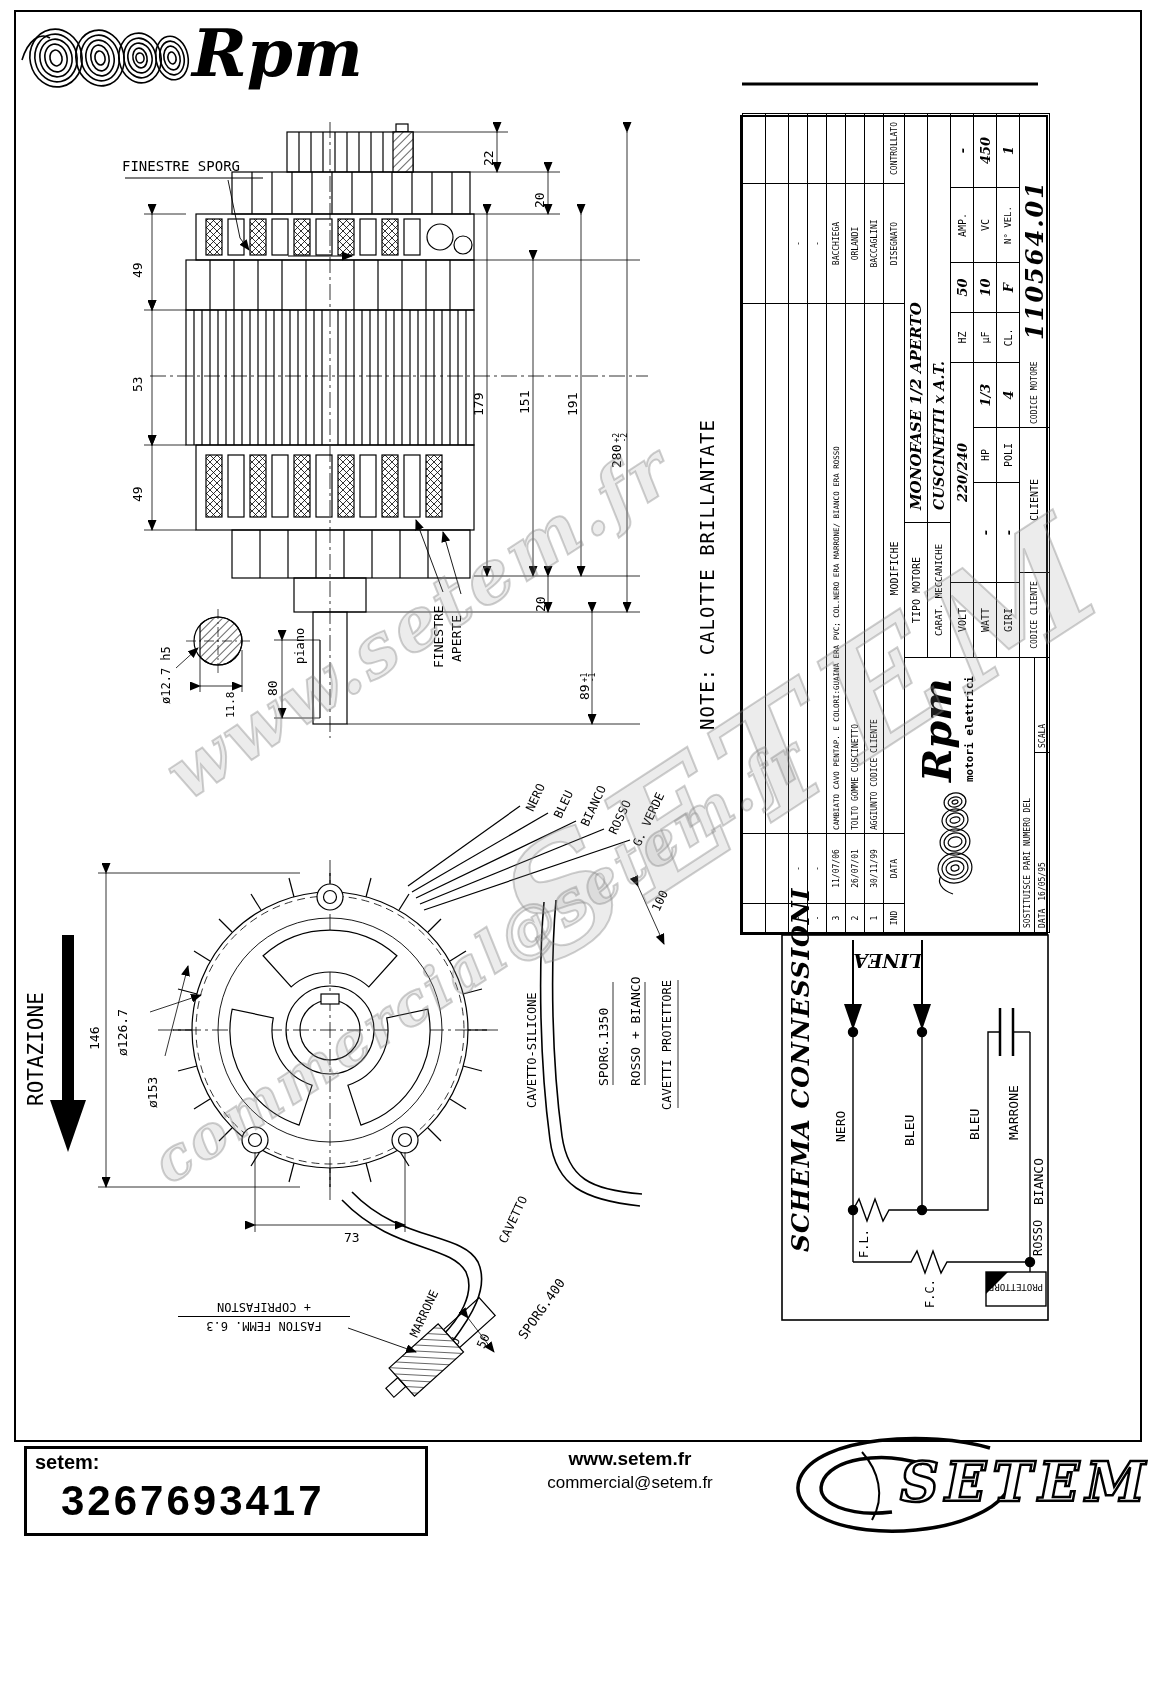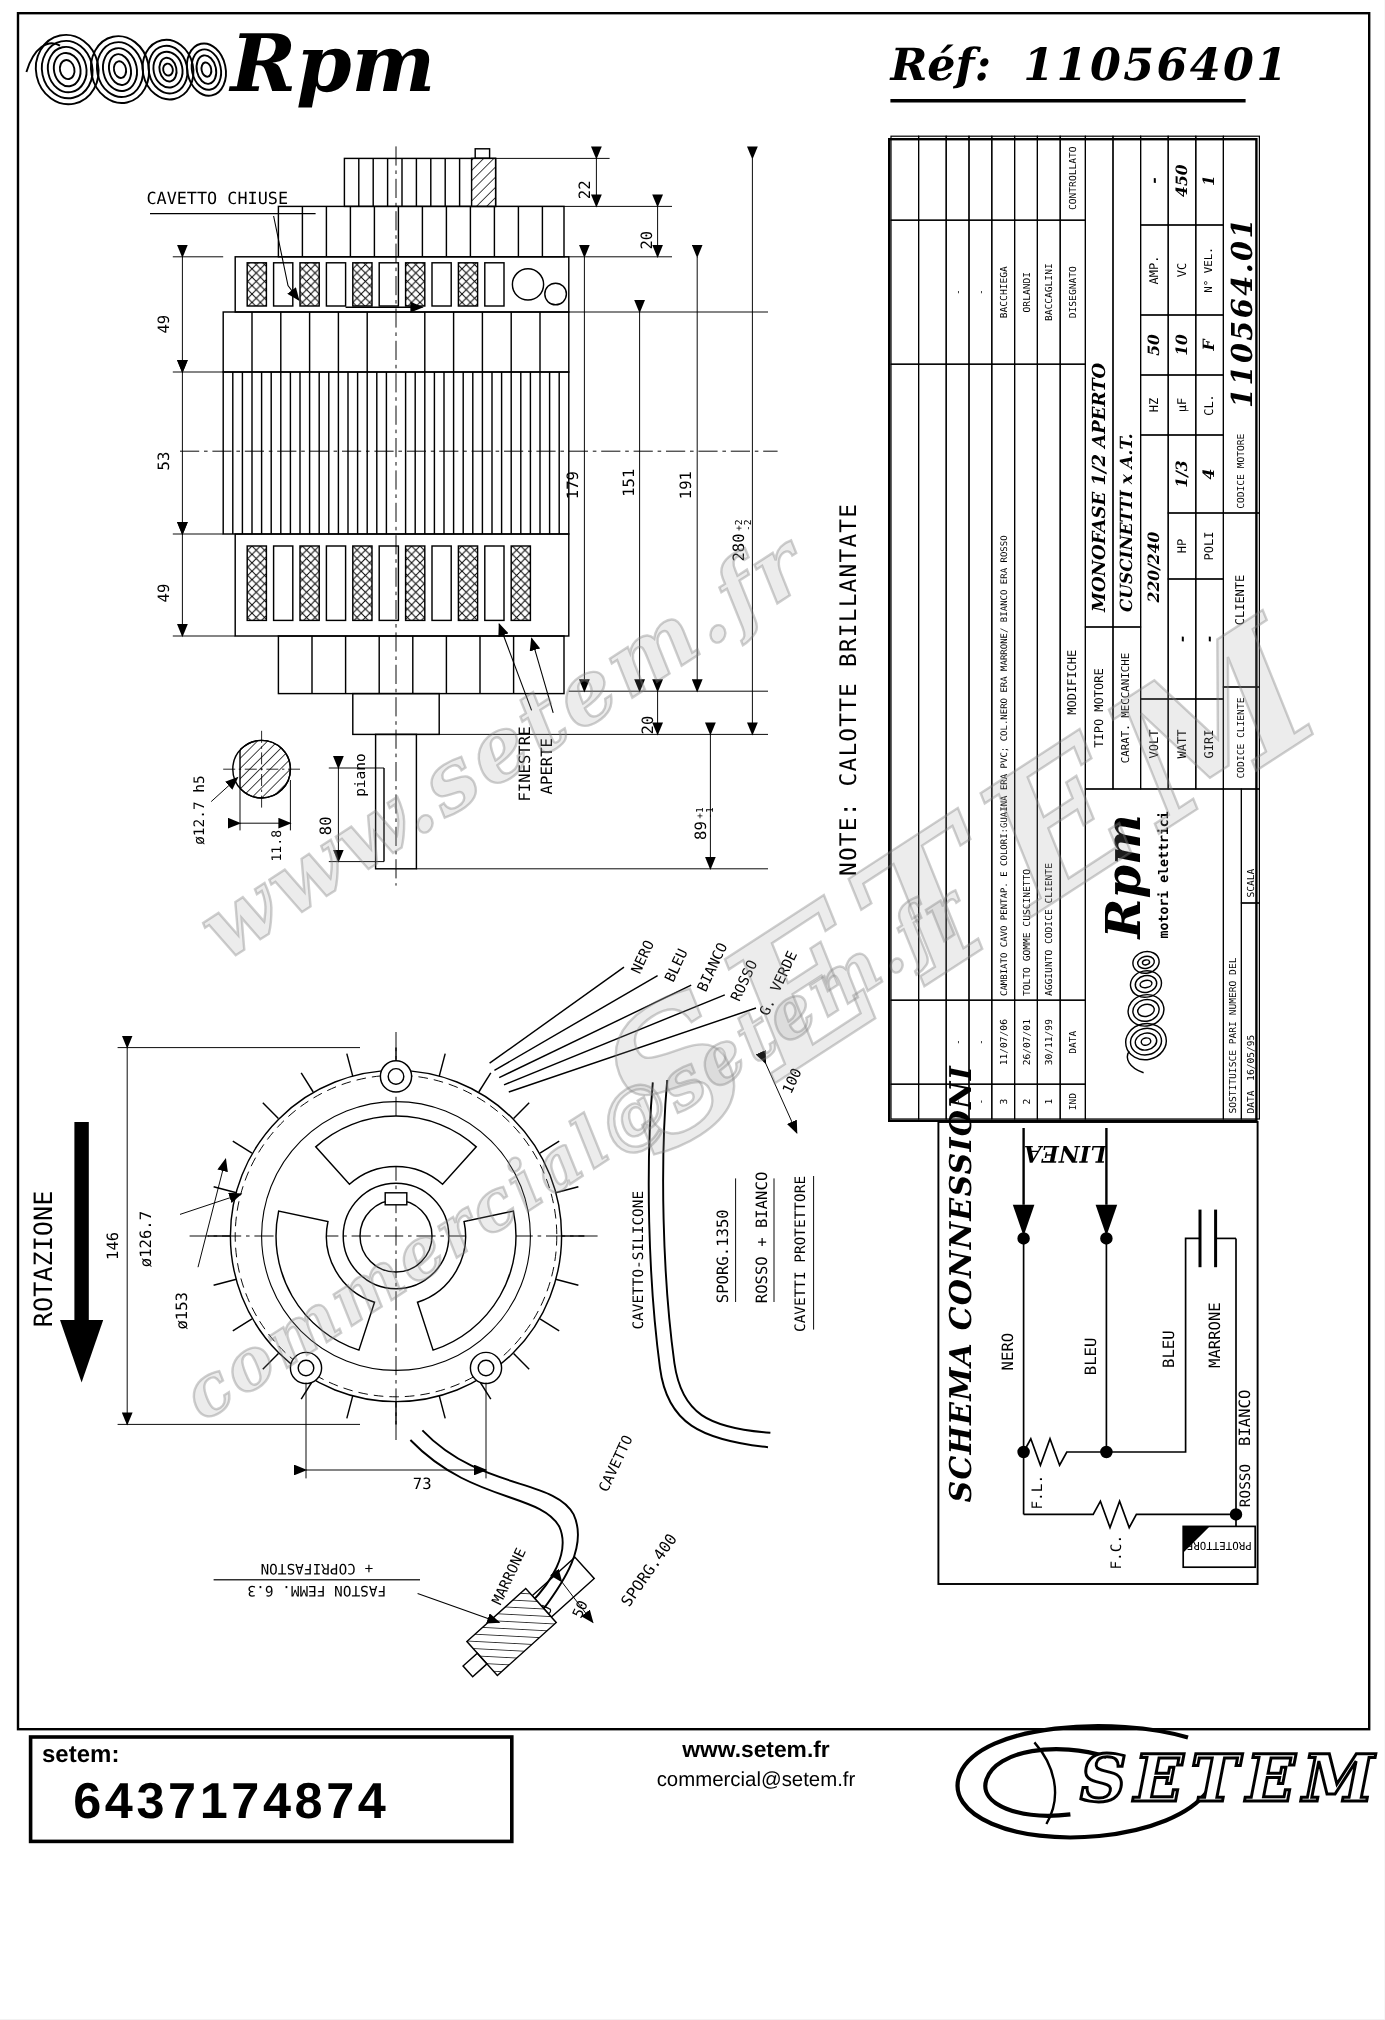--- a/index.html
+++ b/index.html
@@ -360,26 +360,22 @@
     </g>
 
     <g stroke="#000" fill="none" stroke-width="3.5">
       <path d="M990,1448 C930,1430 818,1436 800,1478 C786,1513 846,1537 916,1530 C958,1526 992,1512 1006,1493"></path>
       <path d="M922,1464 C882,1451 830,1458 822,1483 C815,1504 850,1517 892,1512"></path>
       <path d="M862,1452 C878,1470 886,1496 872,1520" stroke-width="2"></path>
     </g>
   </svg>
 
   <div class="abs ser" style="left:192px;top:14px;font-size:66px;font-weight:bold;font-style:italic;z-index:3;">Rpm</div>
-  <div class="abs ser" style="left:742px;top:32px;font-size:37px;font-weight:bold;font-style:italic;z-index:3;">
-    <span>Réf:</span>
-    <span style="margin-left:14px;letter-spacing:2px;">11056401</span>
-  </div>
-
-  <div class="abs mono" style="left:122px;top:158px;font-size:14px;z-index:3;">CAVETTO CHIUSE</div>
+
+  <div class="abs mono" style="left:122px;top:158px;font-size:14px;z-index:3;">FINESTRE SPORG</div>
   <div class="v" style="left:131px;top:278px;">49</div>
   <div class="v" style="left:131px;top:392px;">53</div>
   <div class="v" style="left:131px;top:502px;">49</div>
   <div class="v" style="left:482px;top:166px;">22</div>
   <div class="v" style="left:533px;top:208px;">20</div>
   <div class="v" style="left:472px;top:416px;">179</div>
   <div class="v" style="left:518px;top:414px;">151</div>
   <div class="v" style="left:566px;top:416px;">191</div>
   <div class="v" style="left:610px;top:468px;">
     <span>280</span><span class="tol">
@@ -564,20 +560,20 @@
   <div class="v" style="left:858px;top:1258px;font-size:12px;">F.L.</div>
   <div class="v" style="left:924px;top:1308px;font-size:12px;">F.C.</div>
   <div class="abs r180 mono" style="left:988px;top:1282px;width:56px;font-size:9px;text-align:center;z-index:3;">PROTETTORE</div>
 
   <div class="wm" style="left:150px;top:745px;font-size:72px;transform:rotate(-33deg);letter-spacing:4px;">www.setem.fr</div>
   <div class="wm" style="left:470px;top:850px;font-size:150px;transform:rotate(-33deg);letter-spacing:14px;">SETEM</div>
   <div class="wm" style="left:140px;top:1140px;font-size:58px;transform:rotate(-33deg);letter-spacing:3px;">commercial@setem.fr</div>
 
   <div class="abs" style="left:24px;top:1446px;width:404px;height:90px;border:3px solid #000;box-sizing:border-box;z-index:3;">
     <div style="position:absolute;left:8px;top:2px;font-size:20px;font-weight:bold;">setem:</div>
-    <div style="position:absolute;left:34px;top:28px;font-size:42px;font-weight:bold;letter-spacing:3px;">6437174874</div>
+    <div style="position:absolute;left:34px;top:28px;font-size:42px;font-weight:bold;letter-spacing:3px;">3267693417</div>
   </div>
   <div class="abs" style="left:490px;top:1448px;width:280px;text-align:center;font-size:19px;font-weight:bold;z-index:3;">www.setem.fr</div>
   <div class="abs" style="left:490px;top:1473px;width:280px;text-align:center;font-size:17px;z-index:3;">commercial@setem.fr</div>
   <div class="abs ser" style="left:900px;top:1450px;font-size:54px;font-weight:bold;font-style:italic;letter-spacing:6px;
               color:#fff;-webkit-text-stroke:2.5px #000;z-index:3;">SETEM</div>
 
 </div>
 
 </body></html>

